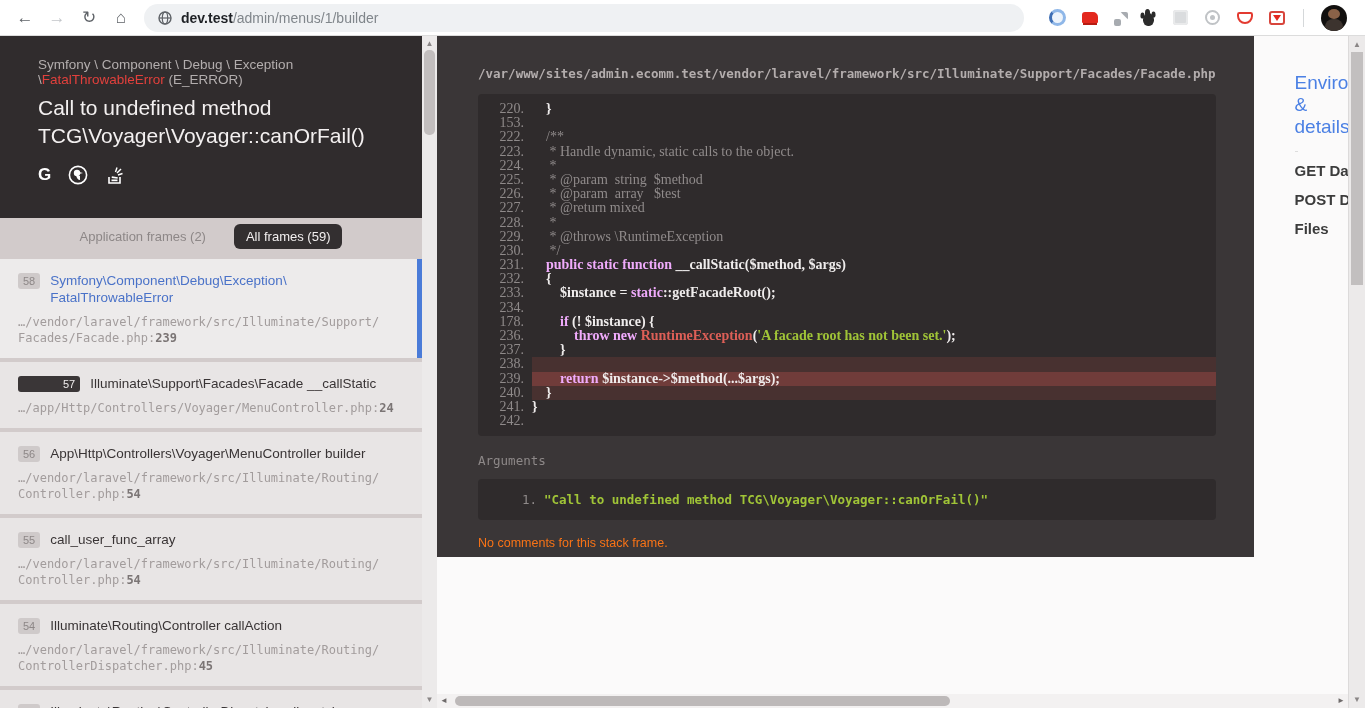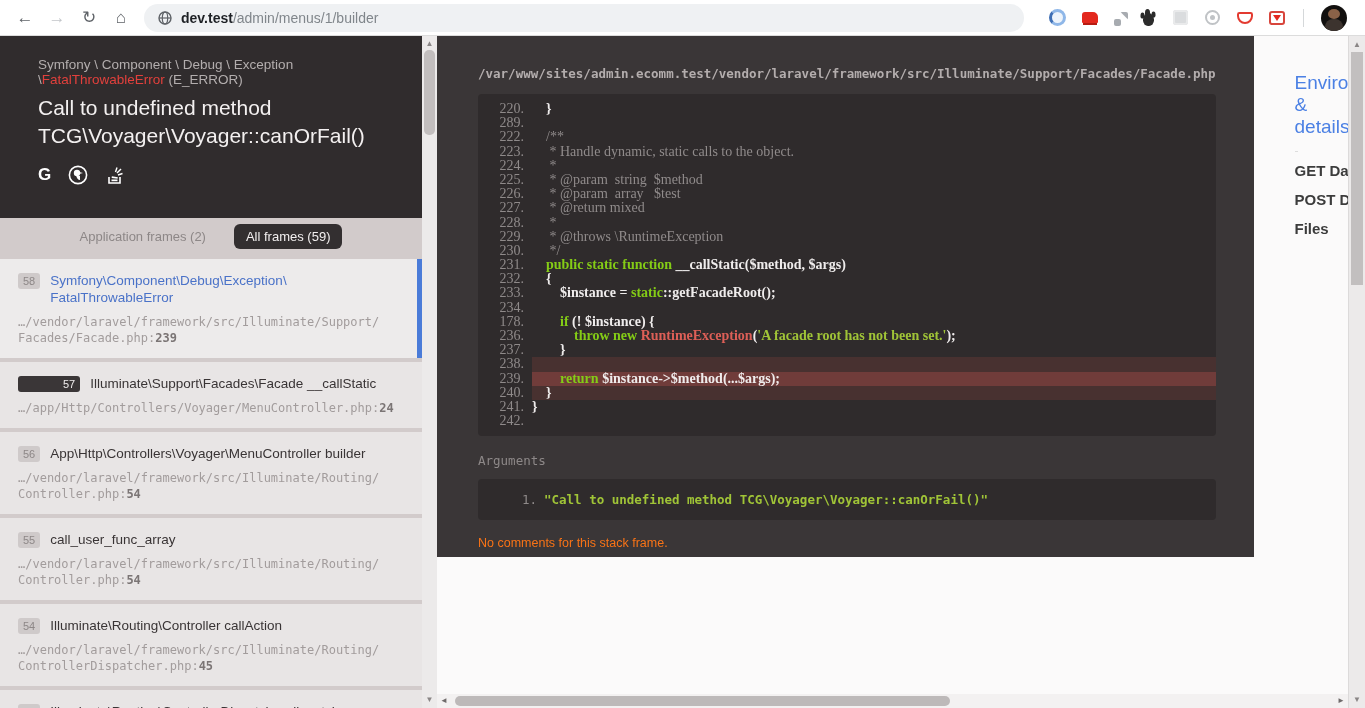--- a/index.html
+++ b/index.html
@@ -93,21 +93,21 @@
   .filepath { margin:30px 38px 0 41px; font-family:"DejaVu Sans Mono", monospace; font-weight:bold;
     font-size:12.5px; color:#b3adad; white-space:nowrap; }
   .codeblock { margin:13px 38px 0 41px; background:#2f2b2c; border-radius:4px; padding:8px 0; }
   .cl { display:flex; line-height:14.2px; font-family:Liberation Serif, serif; font-size:14px; height:14.2px; }
   .cl .num { flex:none; width:54px; text-align:right; padding-right:8px; color:#8f8a8a; }
   .cl .src { flex:1; white-space:pre; font-weight:bold; color:#efecec; }
   .cl .src.hl-dim { background:#483130; }
   .cl .src.hl-hot { background:#703c3a; }
   .tok-w { color:#efecec; }
   .tok-c { color:#908b8b; font-weight:normal; }
-  .tok-k { color:#84cc16; }
+  .tok-k { color:#f0abfc; }
   .tok-r { color:#dd5f57; }
   .tok-g { color:#a0c437; }
 
   .args-label { margin:17px 38px 0 41px; font-family:"DejaVu Sans Mono", monospace; font-size:12.5px; color:#8d8888; }
   .argsbox { margin:11px 38px 0 41px; background:#2f2b2c; border-radius:4px; padding:12px 0; }
   .arg-row { display:flex; font-family:"DejaVu Sans Mono", monospace; font-size:12.5px; line-height:17px; }
   .arg-row .idx { flex:none; width:66px; text-align:right; padding-right:7px; color:#8f8a8a; }
   .arg-row .val { color:#a0c437; font-weight:bold; }
   .no-comments { margin:16px 38px 0 41px; font-size:12.5px; color:#f97316; }
 
@@ -280,21 +280,21 @@
     <section class="rpanel">
       <div class="rp-dark">
         <div class="filepath">/var/www/sites/admin.ecomm.test/vendor/laravel/framework/src/Illuminate/Support/Facades/Facade.php</div>
         <div class="codeblock">
   <div class="cl">
     <span class="num">220.</span>
               <span class="src"><span class="tok-w">    }</span></span>
   </div>
 
   <div class="cl">
-    <span class="num">289.</span>
+    <span class="num">153.</span>
               <span class="src"></span>
   </div>
 
   <div class="cl">
     <span class="num">222.</span>
               <span class="src"><span class="tok-c">    /**</span></span>
   </div>
 
   <div class="cl">
     <span class="num">223.</span>

